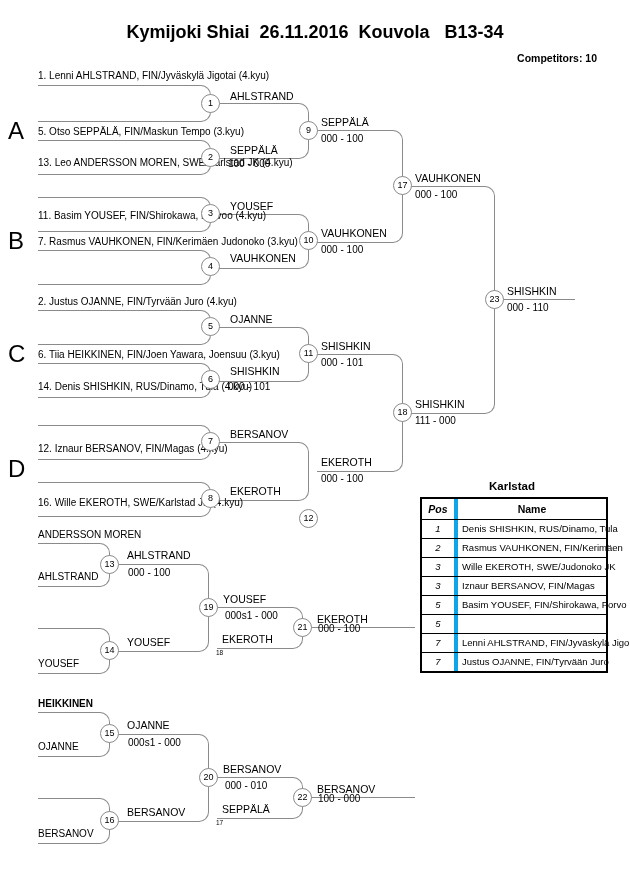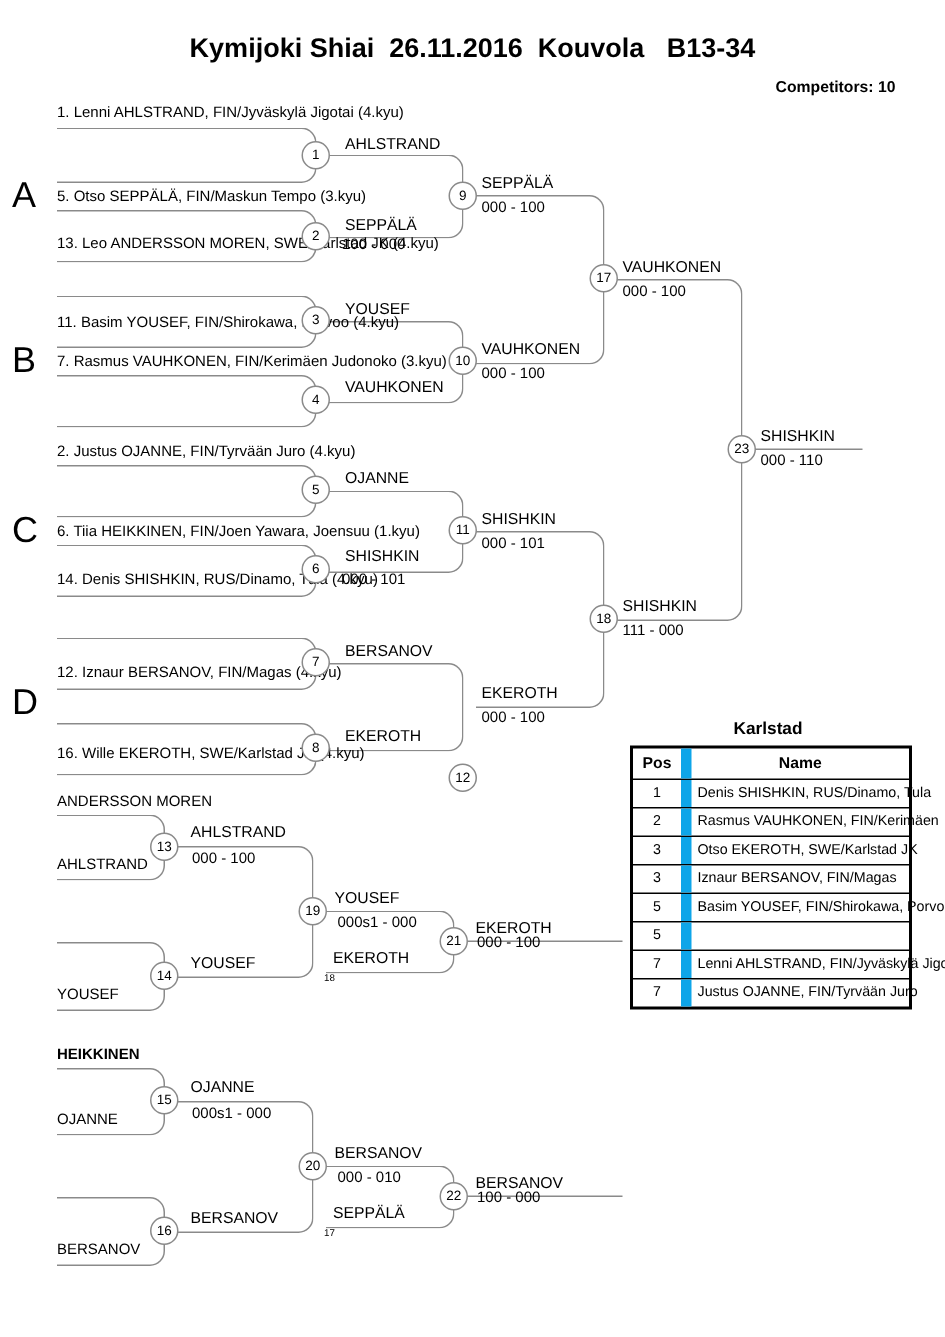--- a/index.html
+++ b/index.html
@@ -16,21 +16,21 @@
         background:#fff;font-size:9px;line-height:17px;text-align:center;z-index:5;}
   .ptext{position:absolute;font-size:10px;white-space:nowrap;z-index:2;}
   .wname{position:absolute;font-size:10.5px;white-space:nowrap;z-index:3;}
   .wscore{position:absolute;font-size:10px;white-space:nowrap;z-index:4;}
   .mref{position:absolute;font-size:6.5px;z-index:3;}
   .rtitle{position:absolute;left:420px;top:480px;width:184px;text-align:center;
           font-size:11.5px;font-weight:bold;}
   .rtable{position:absolute;left:420px;top:497px;width:184px;border:2px solid #000;z-index:2;}
   .rrow{display:flex;height:18px;line-height:18px;border-top:1px solid #000;font-size:9.5px;}
   .rrow.rhead{border-top:none;height:20px;line-height:20px;font-weight:bold;font-size:10.5px;}
-  .rpos{width:32px;border-right:7px solid #0ea5e9;text-align:center;flex:none;}
+  .rpos{width:32px;border-right:4px solid #0ea5e9;text-align:center;flex:none;font-style:italic;}
   .rname{padding-left:4px;white-space:nowrap;}
   .rname.center{text-align:center;padding-left:0;flex:1;}
 </style>
 </head>
 <body>
 
 <div class="page">
 
   <div class="title">Kymijoki Shiai  26.11.2016  Kouvola   B13-34</div>
   <div class="competitors">Competitors: 10</div>
@@ -57,21 +57,21 @@
   <div class="mbox" style="left:317px;top:354px;width:85px;height:116px;"></div>
   <div class="mbox" style="left:411px;top:186px;width:83px;height:226px;"></div>
   <div class="hline" style="left:503px;top:299px;width:72px;"></div>
 
   <div class="ptext" style="left:38px;top:70px;">1. Lenni AHLSTRAND, FIN/Jyväskylä Jigotai (4.kyu)</div>
   <div class="ptext" style="left:38px;top:126px;">5. Otso SEPPÄLÄ, FIN/Maskun Tempo (3.kyu)</div>
   <div class="ptext" style="left:38px;top:157px;">13. Leo ANDERSSON MOREN, SWE/Karlstad JK (4.kyu)</div>
   <div class="ptext" style="left:38px;top:210px;">11. Basim YOUSEF, FIN/Shirokawa, Porvoo (4.kyu)</div>
   <div class="ptext" style="left:38px;top:236px;">7. Rasmus VAUHKONEN, FIN/Kerimäen Judonoko (3.kyu)</div>
   <div class="ptext" style="left:38px;top:296px;">2. Justus OJANNE, FIN/Tyrvään Juro (4.kyu)</div>
-  <div class="ptext" style="left:38px;top:349px;">6. Tiia HEIKKINEN, FIN/Joen Yawara, Joensuu (1.kyu)</div>
+  <div class="ptext" style="left:38px;top:349px;">6. Tiia HEIKKINEN, FIN/Joen Yawara, Joensuu (3.kyu)</div>
   <div class="ptext" style="left:38px;top:381px;">14. Denis SHISHKIN, RUS/Dinamo, Tula (4.kyu)</div>
   <div class="ptext" style="left:38px;top:443px;">12. Iznaur BERSANOV, FIN/Magas (4.kyu)</div>
   <div class="ptext" style="left:38px;top:497px;">16. Wille EKEROTH, SWE/Karlstad JK (4.kyu)</div>
 
   <div class="wname" style="left:230px;top:90px;">AHLSTRAND</div>
   <div class="wname" style="left:230px;top:144px;">SEPPÄLÄ</div>
   <div class="wscore" style="left:228px;top:158px;">100 - 000</div>
   <div class="wname" style="left:230px;top:200px;">YOUSEF</div>
   <div class="wname" style="left:230px;top:252px;">VAUHKONEN</div>
   <div class="wname" style="left:230px;top:313px;">OJANNE</div>
@@ -169,21 +169,21 @@
     <div class="rrow">
       <div class="rpos">1</div>
       <div class="rname">Denis SHISHKIN, RUS/Dinamo, Tula</div>
     </div>
     <div class="rrow">
       <div class="rpos">2</div>
       <div class="rname">Rasmus VAUHKONEN, FIN/Kerimäen</div>
     </div>
     <div class="rrow">
       <div class="rpos">3</div>
-      <div class="rname">Otso EKEROTH, SWE/Karlstad JK</div>
+      <div class="rname">Wille EKEROTH, SWE/Judonoko JK</div>
     </div>
     <div class="rrow">
       <div class="rpos">3</div>
       <div class="rname">Iznaur BERSANOV, FIN/Magas</div>
     </div>
     <div class="rrow">
       <div class="rpos">5</div>
       <div class="rname">Basim YOUSEF, FIN/Shirokawa, Porvo</div>
     </div>
     <div class="rrow">

